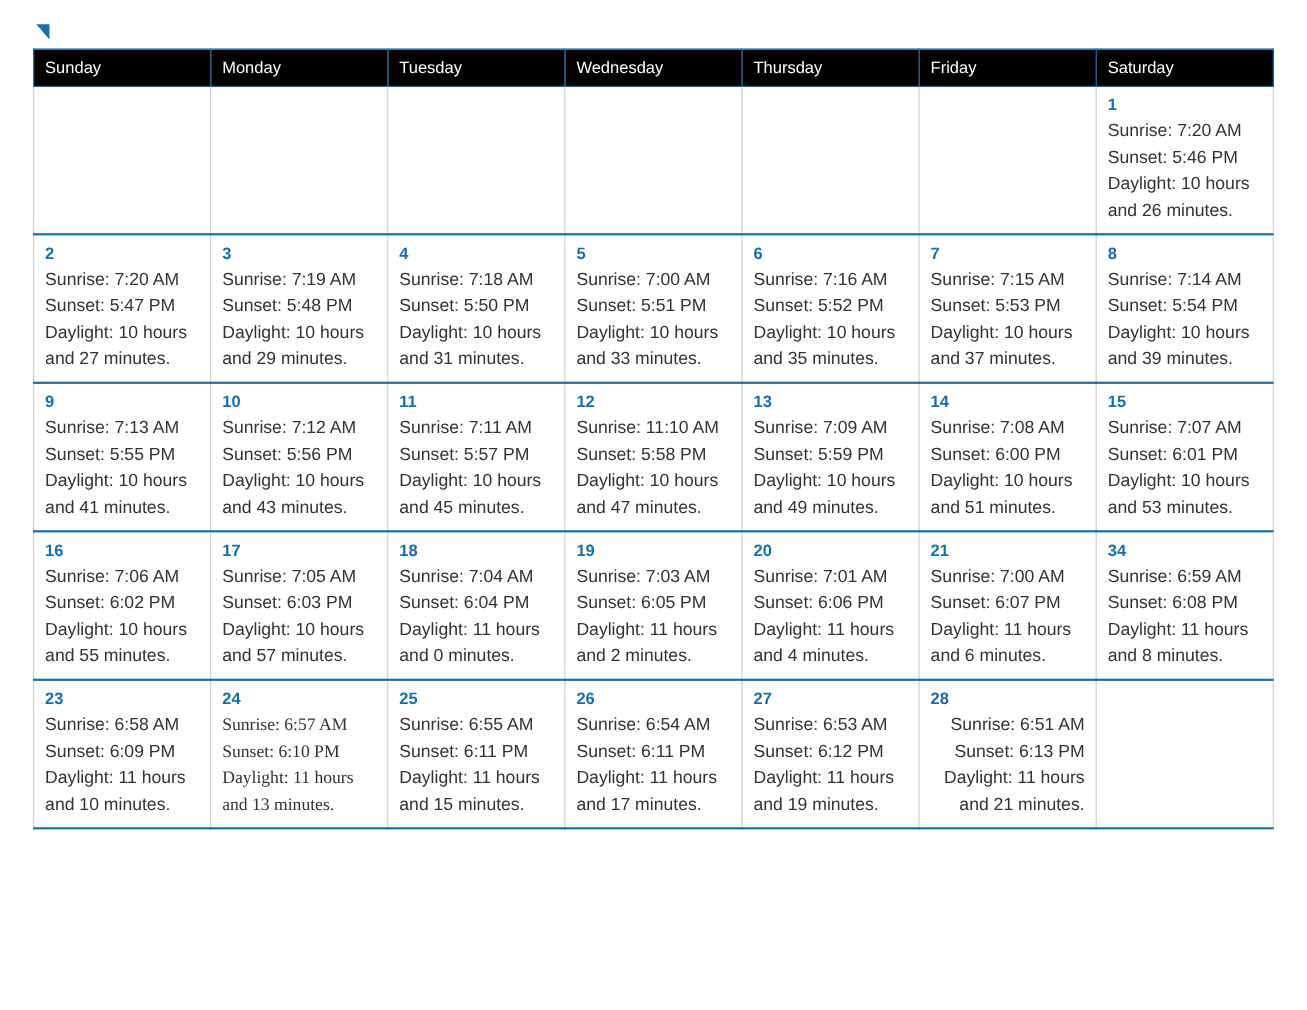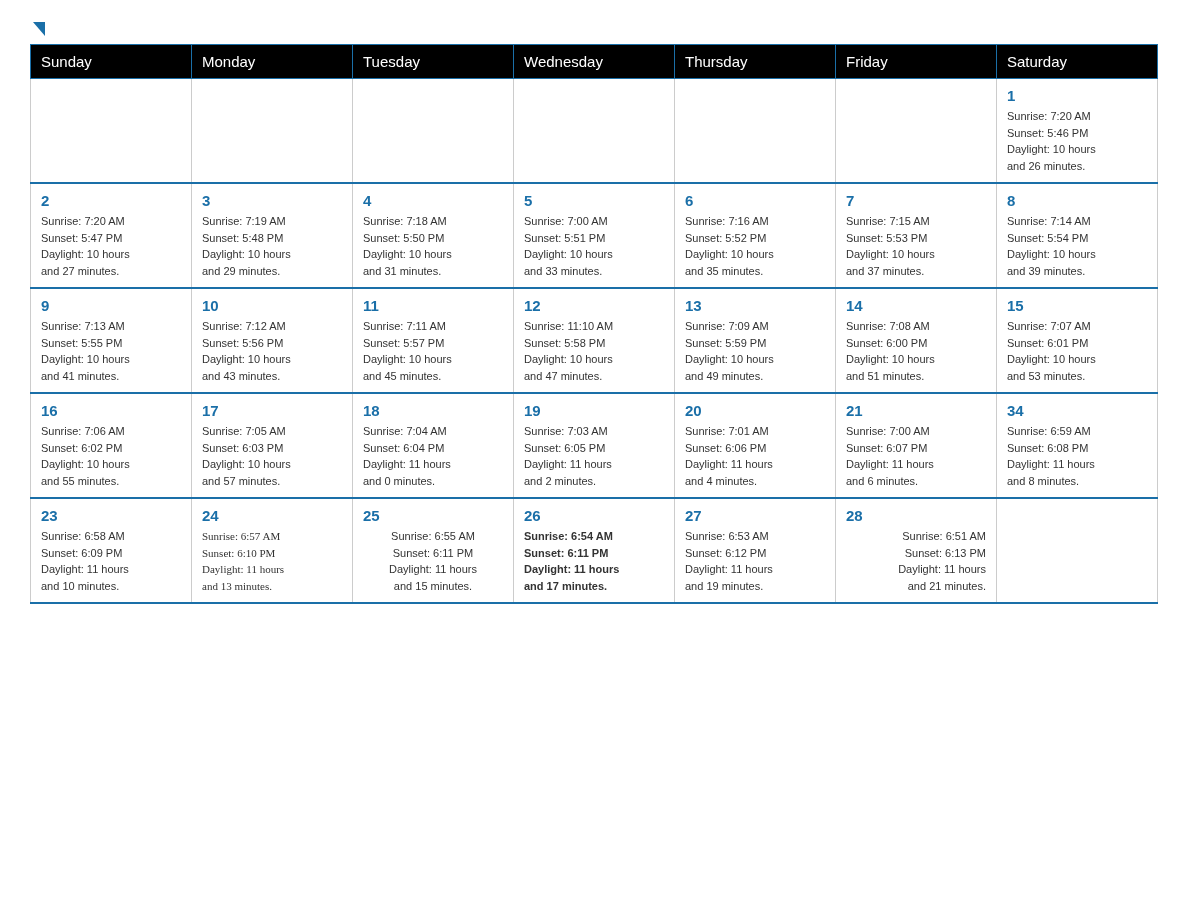--- a/index.html
+++ b/index.html
@@ -87,21 +87,21 @@
       border-top: none;
     }
     .day-number {
       font-size: 15px;
       font-weight: bold;
       color: #1a6fa8;
       display: block;
       margin-bottom: 4px;
     }
     .day-info {
-      font-size: 11px;
+      font-size: 16px;
       line-height: 1.5;
       color: #333;
     }
     .empty-cell {
       background: #f9f9f9;
     }
     .calendar tbody tr {
       border-bottom: 2px solid #1a6fa8;
     }
   </style>
@@ -313,28 +313,28 @@
         </td>
         <td>
           <span class="day-number">24</span>
           <div class="day-info" style="white-space: pre-line; font-family: Liberation Serif, serif;">Sunrise: 6:57 AM
 Sunset: 6:10 PM
 Daylight: 11 hours
 and 13 minutes.</div>
         </td>
         <td>
           <span class="day-number">25</span>
-          <div class="day-info" style="white-space: pre-line; text-align: center;">Sunrise: 6:55 AM
+          <div class="day-info" style="white-space: pre-line;">Sunrise: 6:55 AM
 Sunset: 6:11 PM
 Daylight: 11 hours
 and 15 minutes.</div>
         </td>
         <td>
           <span class="day-number">26</span>
-          <div class="day-info" style="white-space: pre-line; font-weight: bold;">Sunrise: 6:54 AM
+          <div class="day-info" style="white-space: pre-line;">Sunrise: 6:54 AM
 Sunset: 6:11 PM
 Daylight: 11 hours
 and 17 minutes.</div>
         </td>
         <td>
           <span class="day-number">27</span>
           <div class="day-info" style="white-space: pre-line;">Sunrise: 6:53 AM
 Sunset: 6:12 PM
 Daylight: 11 hours
 and 19 minutes.</div>

